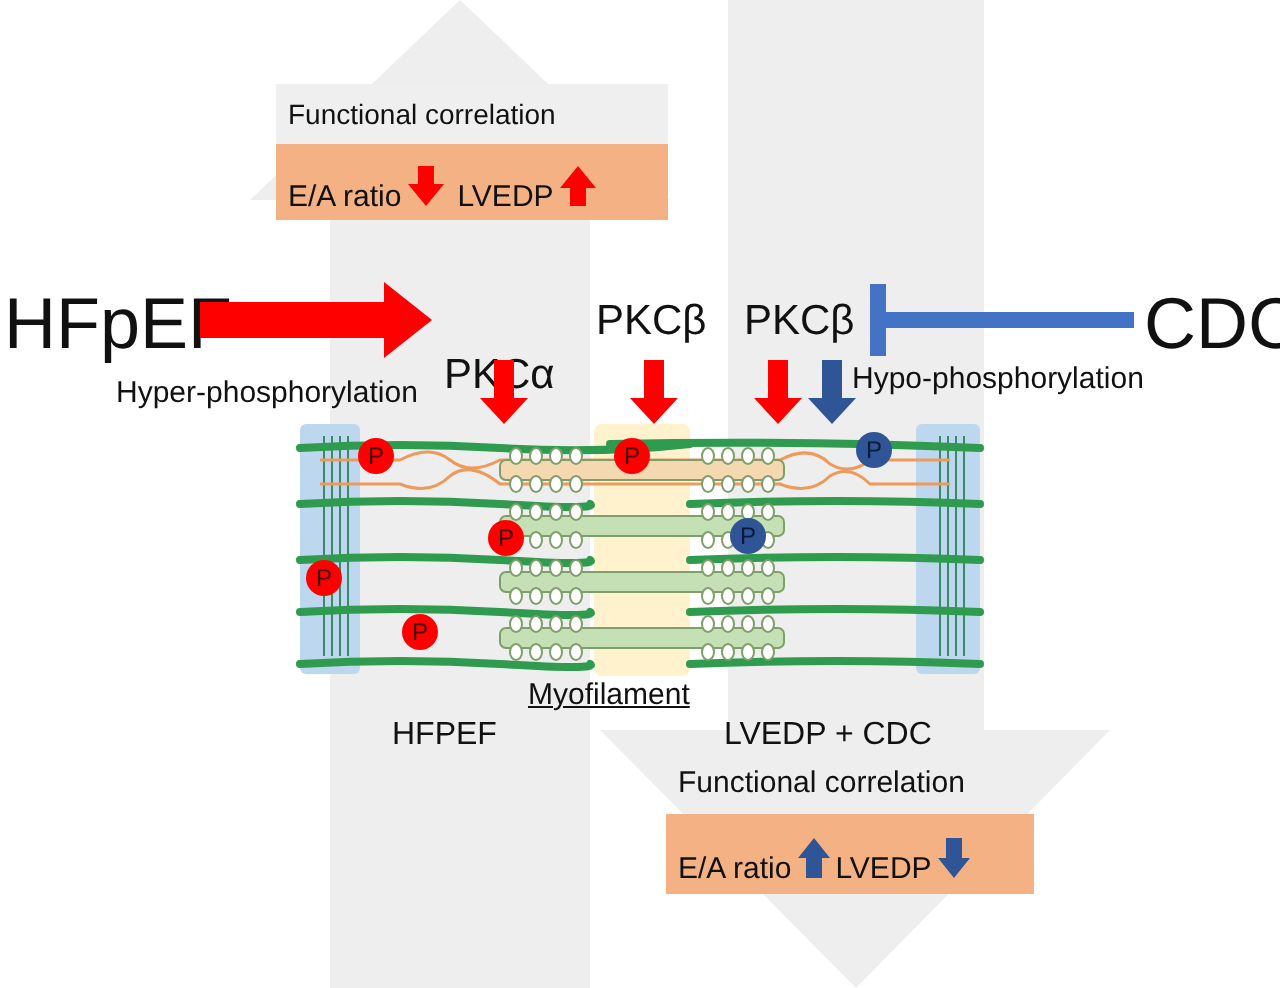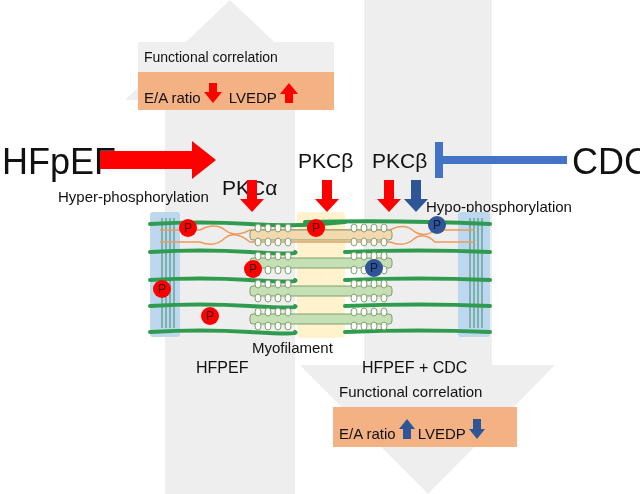--- a/index.html
+++ b/index.html
@@ -54,21 +54,21 @@
 <div class="txt pkc" style="left:298px; top:150px;">PKCβ</div>
 <div class="txt pkc" style="left:372px; top:150px;">PKCβ</div>
 
 <svg class="abs" style="left:435px; top:140px;" width="132" height="40">
   <rect x="0" y="2" width="8" height="36" fill="#4472c4"></rect>
   <rect x="8" y="16" width="124" height="8" fill="#4472c4"></rect>
 </svg>
 <div class="txt big" style="left:572px; top:144px;">CDC</div>
 
 <div class="txt lbl" style="left:58px; top:189px;">Hyper-phosphorylation</div>
-<div class="txt lbl" style="left:426px; top:199px;">Hypo-phosphorylation</div>
+<div class="txt lbl" style="left:426px; top:182px;">Hypo-phosphorylation</div>
 
 <svg class="abs" style="left:0; top:0;" width="640" height="494">
   <g>
     <polygon points="247,180 257,180 257,199 264,199 252,212 240,199 247,199" fill="#ff0000"></polygon>
   </g>
   <g>
     <polygon points="322,180 332,180 332,199 339,199 327,212 315,199 322,199" fill="#ff0000"></polygon>
   </g>
   <g>
     <polygon points="384,180 394,180 394,199 401,199 389,212 377,199 384,199" fill="#ff0000"></polygon>
@@ -217,23 +217,23 @@
         <circle cx="297" cy="17" r="9" fill="#2f5597"></circle>
         <text x="297" y="21" class="pm" fill="#0a1a3a">P</text>
       </g>
     <g>
         <circle cx="234" cy="60" r="9" fill="#2f5597"></circle>
         <text x="234" y="64" class="pm" fill="#0a1a3a">P</text>
       </g>
   </g>
 </svg>
 
-<div class="txt lbl" style="left:252px; top:340px;">Myofilament</div>
+<div class="txt lbl" style="left:264px; top:340px;text-decoration:underline;">Myofilament</div>
 <div class="txt lbl" style="left:196px; top:360px; font-size:16px;">HFPEF</div>
-<div class="txt lbl" style="left:362px; top:360px; font-size:16px;">HFPEF + CDC</div>
+<div class="txt lbl" style="left:362px; top:360px; font-size:16px;">LVEDP + CDC</div>
 
 <div class="txt box-head" style="left:339px; top:384px; font-size:15px;">Functional correlation</div>
 <div class="box-orange" style="left:333px; top:407px; width:184px; height:40px;"></div>
 <div class="fc-row" style="left:339px; top:419px;">
   <span>E/A ratio</span>
   <span class="arr-icon">
     <svg width="16" height="20">
         <polygon points="8,0 16,10 12,10 12,20 4,20 4,10 0,10" fill="#2f5597"></polygon>
       </svg>
   </span>

